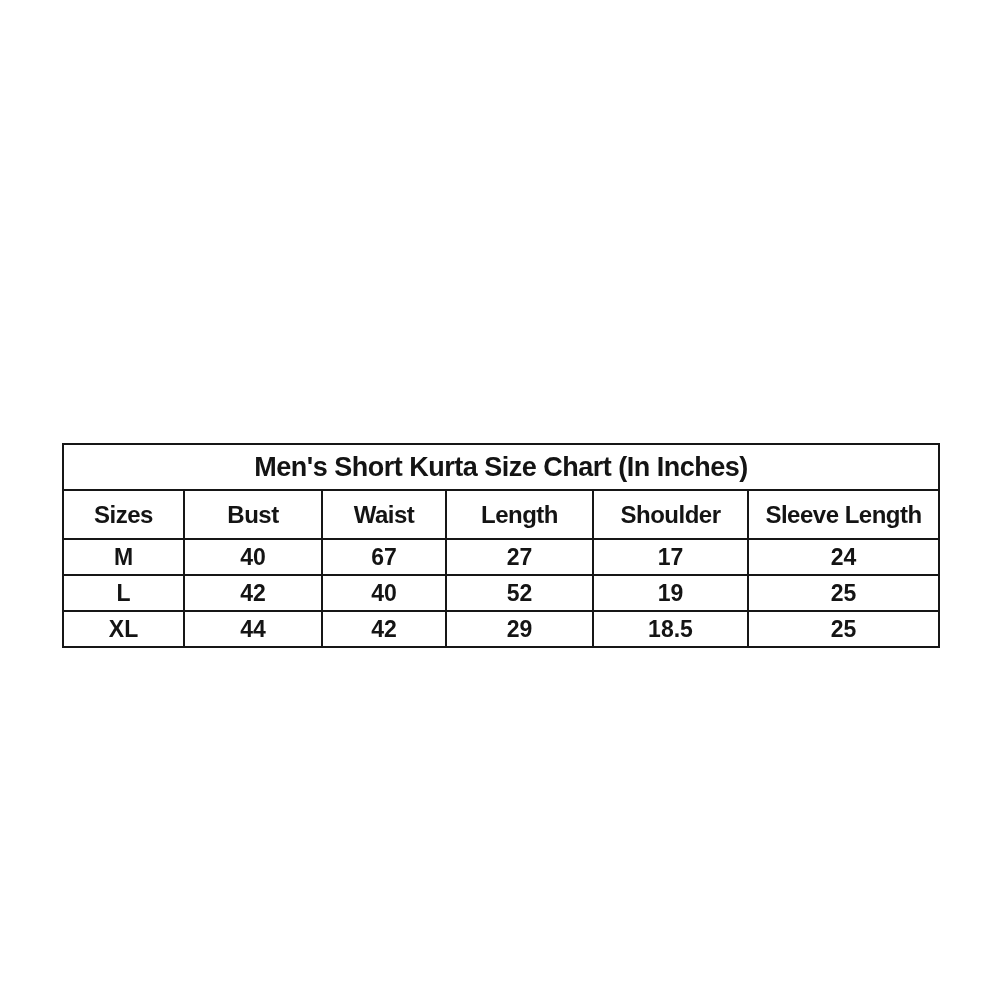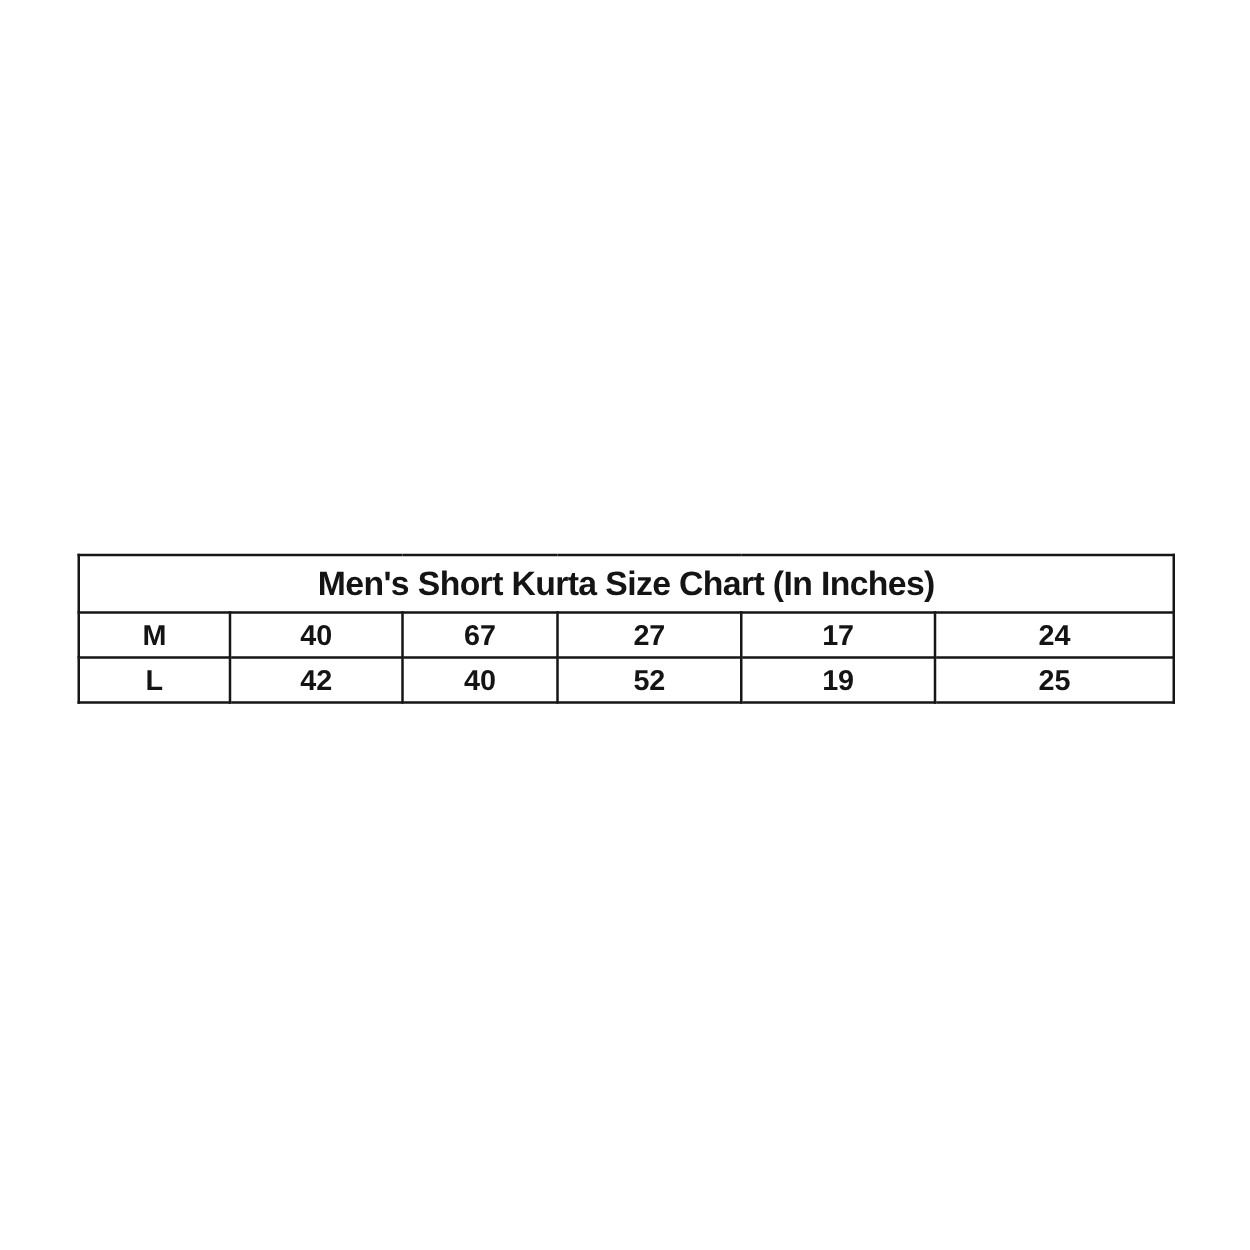--- a/index.html
+++ b/index.html
@@ -66,31 +66,47 @@
       <col style="width:138px">
       <col style="width:124px">
       <col style="width:147px">
       <col style="width:155px">
       <col style="width:191px">
     </colgroup>
     <tbody>
       <tr class="title-row">
         <td colspan="6">Men's Short Kurta Size Chart (In Inches)</td>
       </tr>
+      <tr class="header-row">
+        <th>Sizes</th>
+        <th>Bust</th>
+        <th>Waist</th>
+        <th>Length</th>
+        <th>Shoulder</th>
+        <th>Sleeve Length</th>
+      </tr>
       <tr class="data-row">
         <td class="size-cell">M</td>
         <td>40</td>
         <td>67</td>
         <td>27</td>
         <td>17</td>
         <td>24</td>
       </tr>
       <tr class="data-row">
         <td class="size-cell">L</td>
         <td>42</td>
         <td>40</td>
         <td>52</td>
         <td>19</td>
         <td>25</td>
       </tr>
+      <tr class="data-row">
+        <td class="size-cell">XL</td>
+        <td>44</td>
+        <td>42</td>
+        <td>29</td>
+        <td>18.5</td>
+        <td>25</td>
+      </tr>
     </tbody>
   </table>
 </div>
 
 </body></html>

